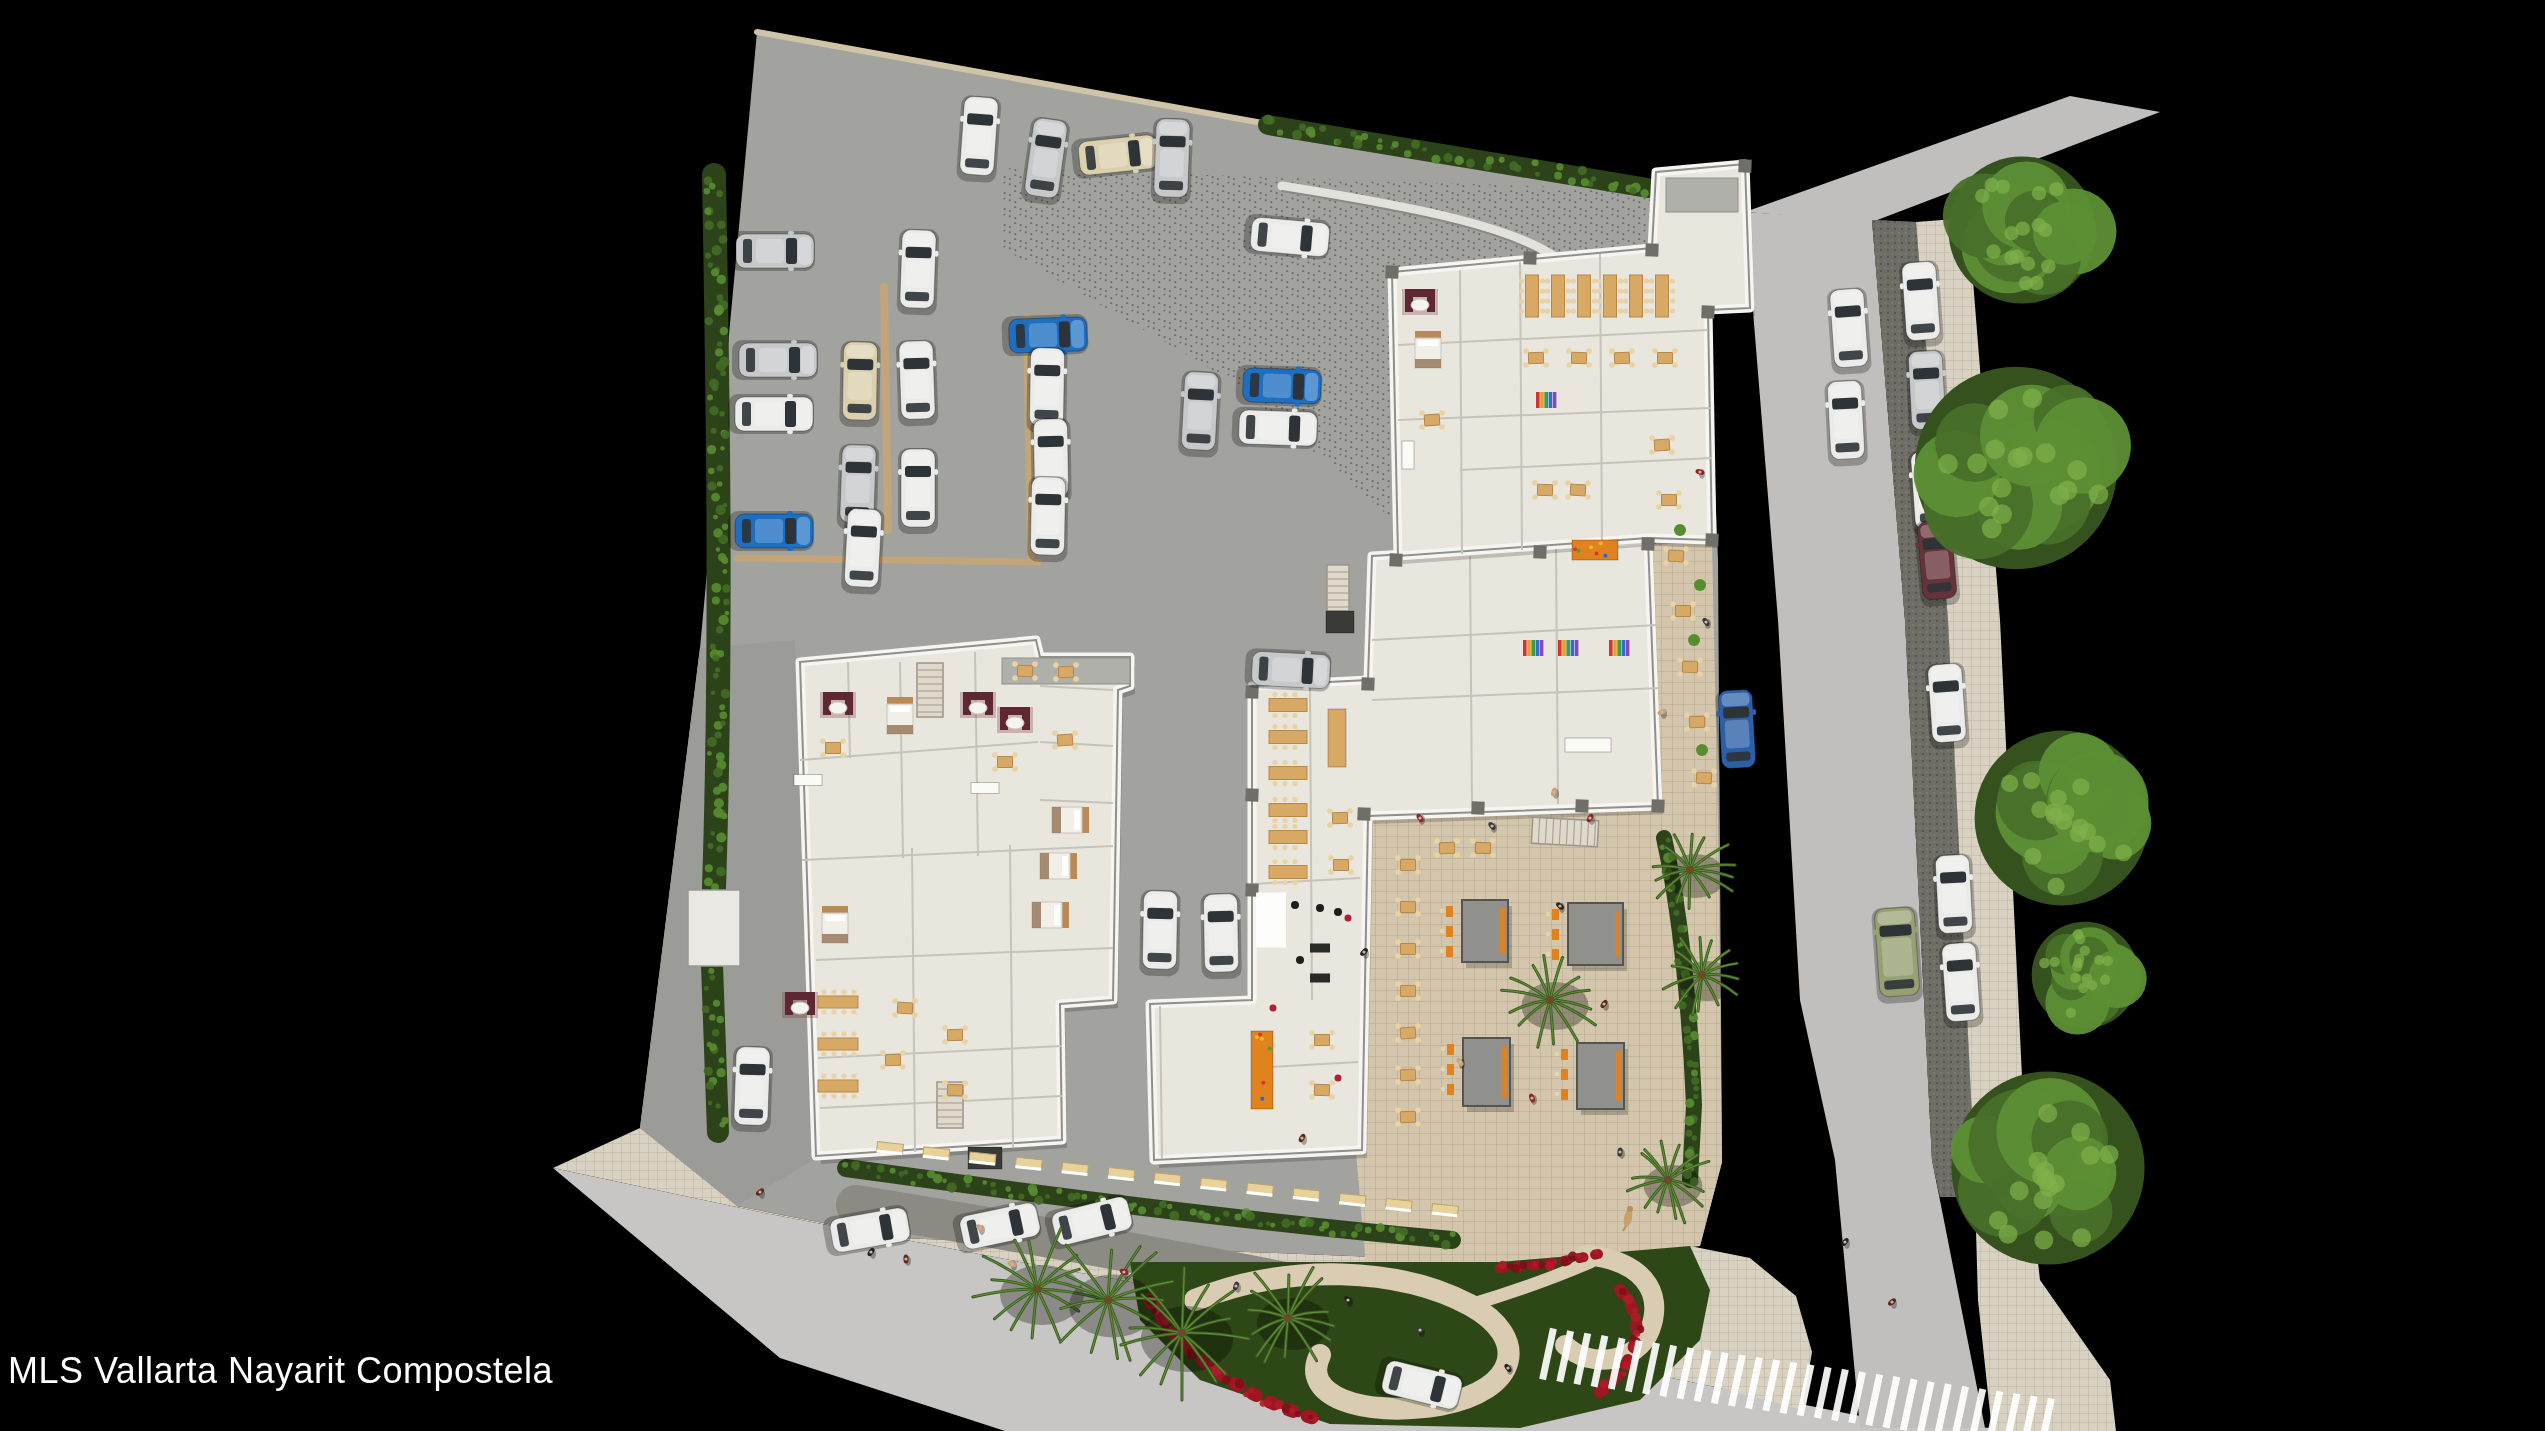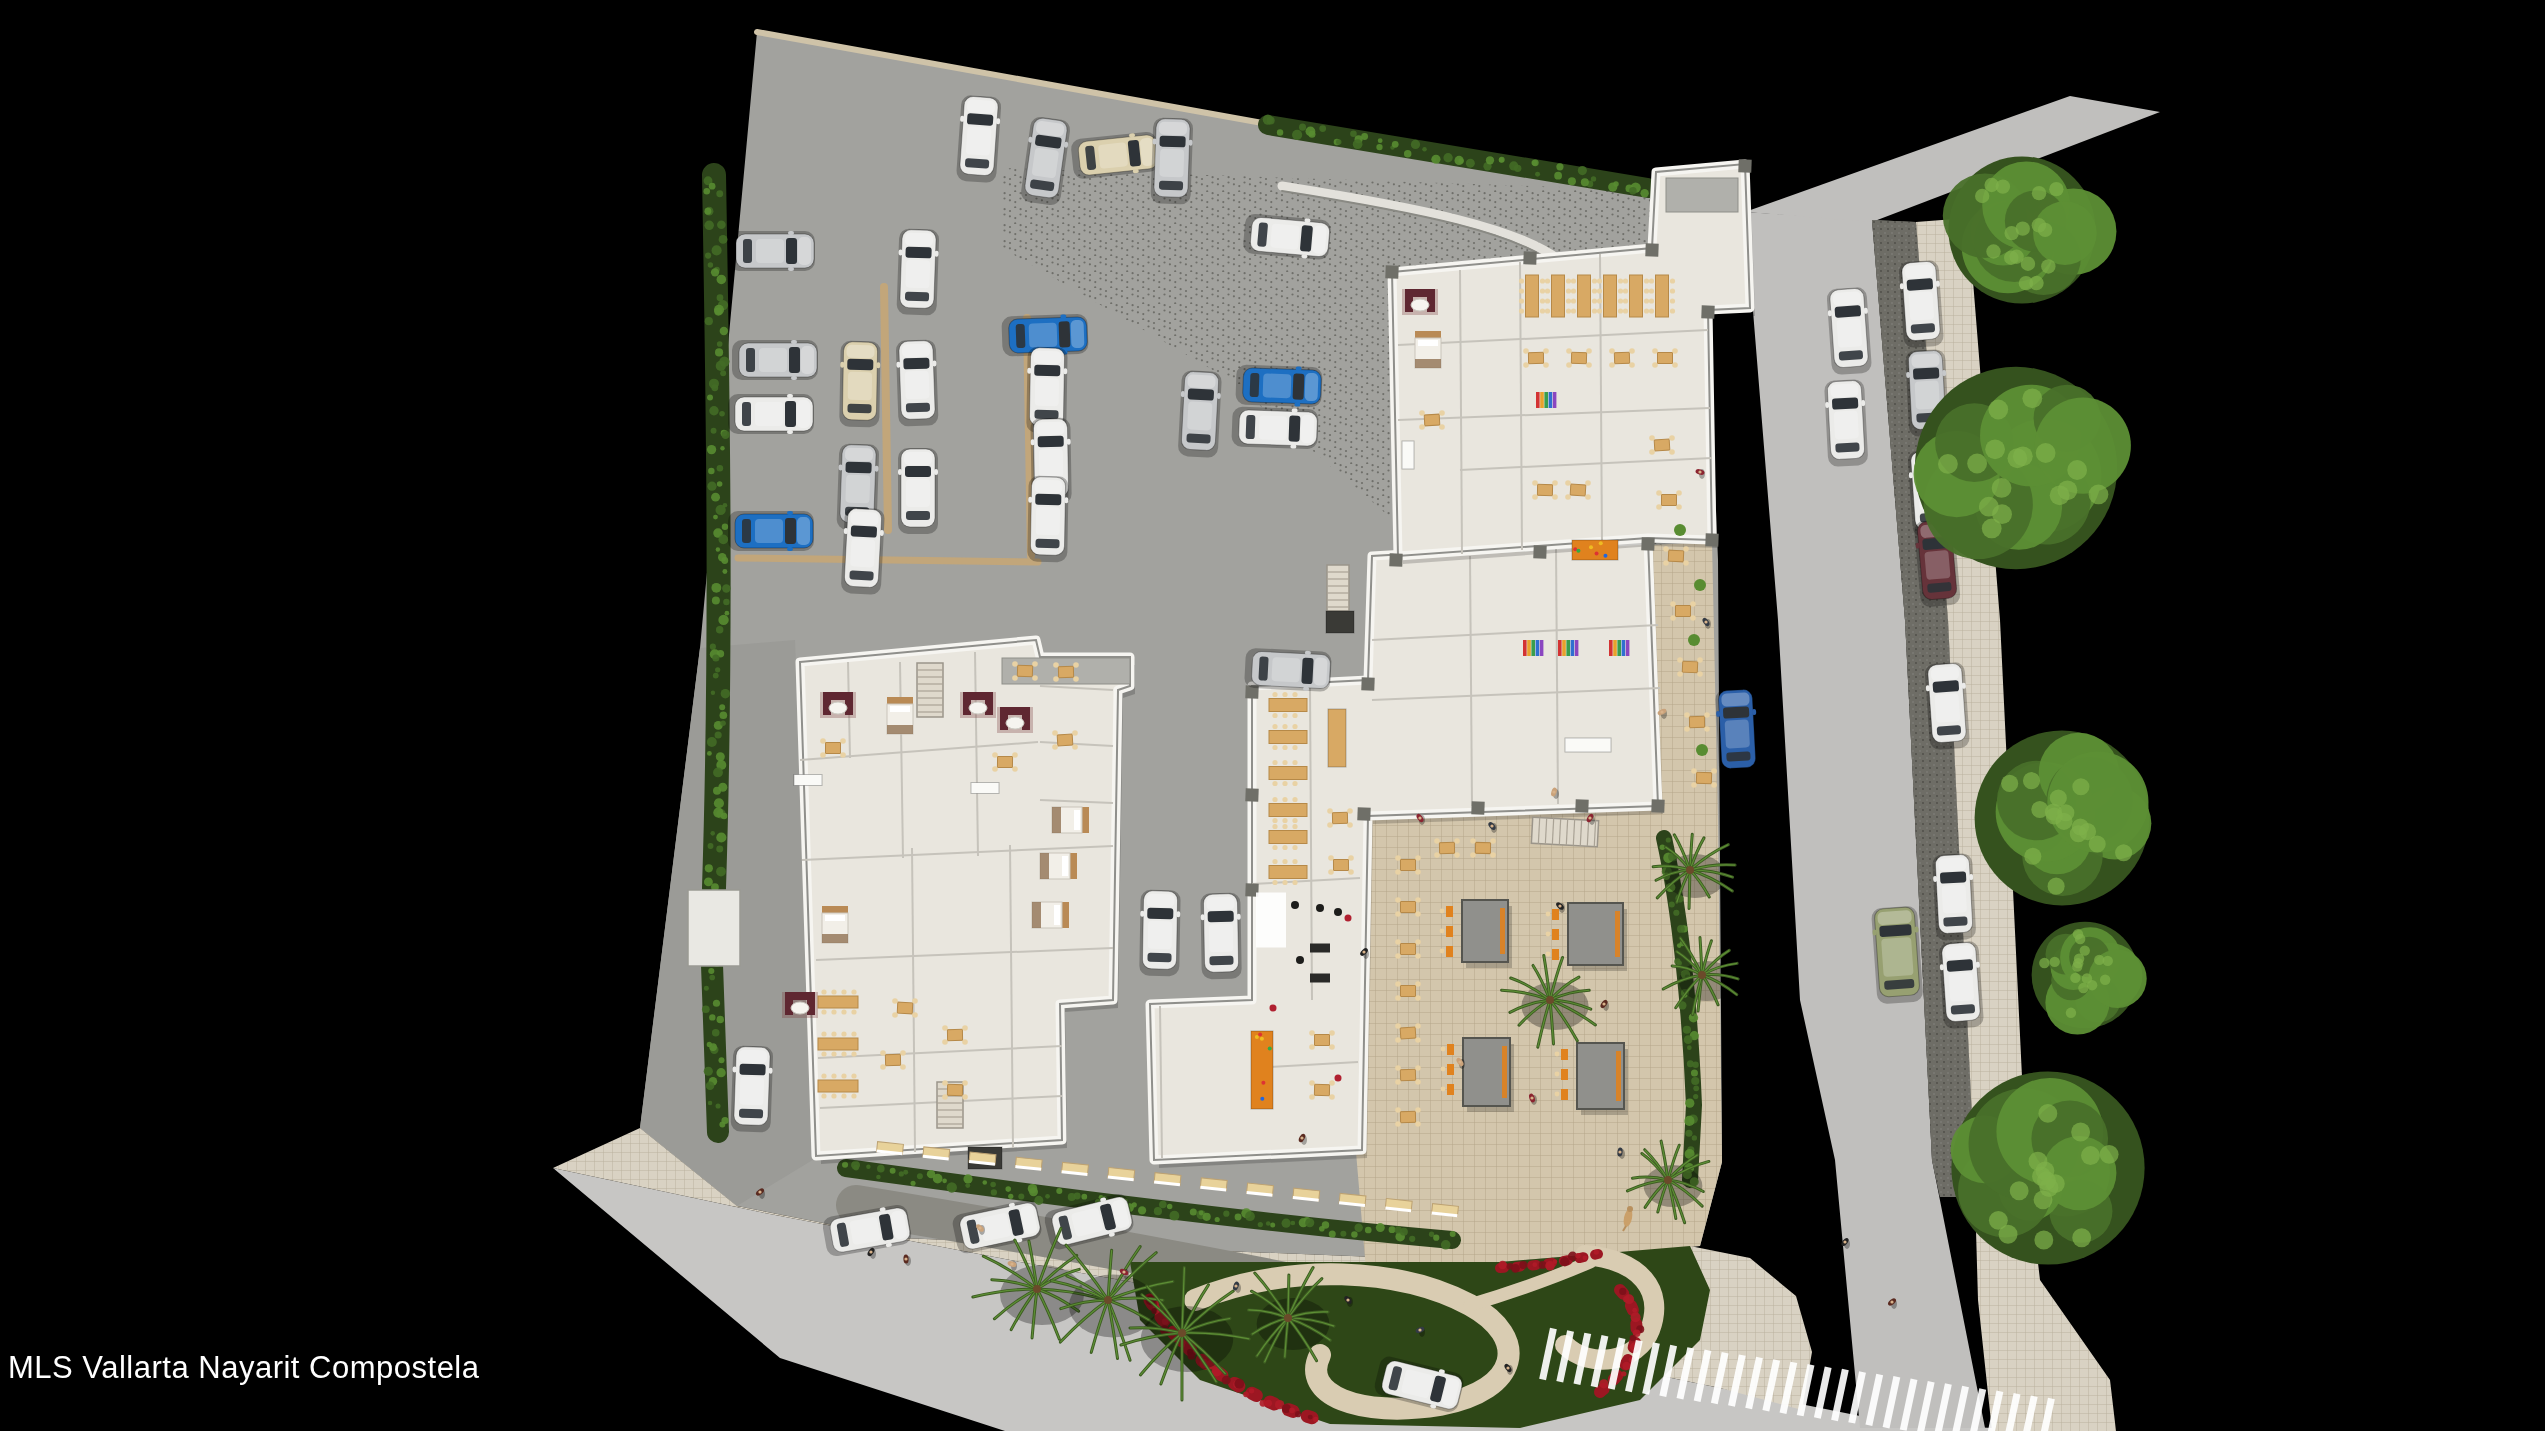--- a/index.html
+++ b/index.html
@@ -1,19 +1,19 @@
 <!DOCTYPE html>
 <html><head>
 <meta charset="utf-8">
 <style>
   html,body{margin:0;padding:0;background:#000;}
   .stage{position:relative;width:2545px;height:1431px;overflow:hidden;background:#000;
          font-family:"Liberation Sans",sans-serif;}
   .stage svg{position:absolute;left:0;top:0;}
-  .watermark{position:absolute;left:8px;top:1350px;color:#fff;font-size:31px;
+  .watermark{position:absolute;left:8px;top:1350px;color:#fff;font-size:36px;
              font-family:"Liberation Sans",sans-serif;letter-spacing:.5px;}
 </style>
 </head>
 <body>
 
 <div class="stage">
   <svg id="scene" xmlns="http://www.w3.org/2000/svg" viewBox="0 0 2545 1431" width="2545" height="1431">
       <defs>
         <pattern id="tileS" width="9" height="9" patternUnits="userSpaceOnUse">
           <rect width="9" height="9" fill="#d9d2c3"></rect>

